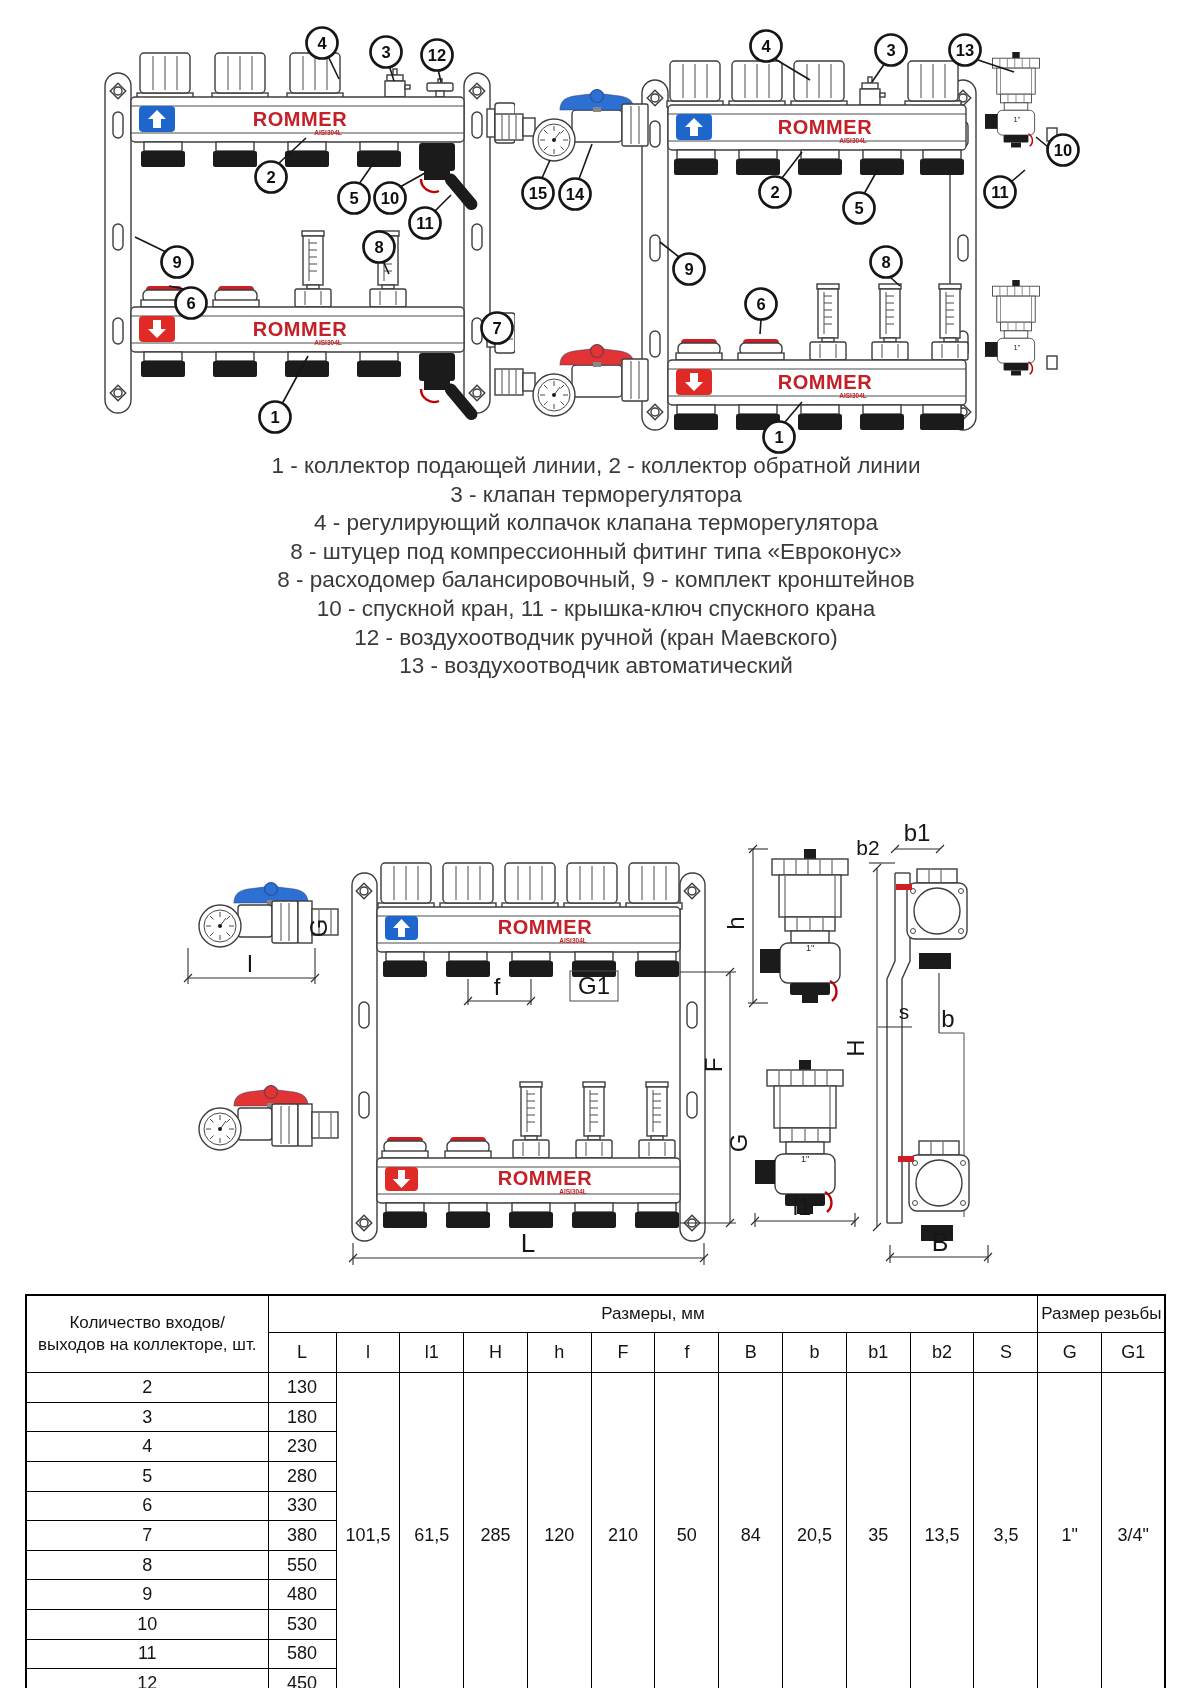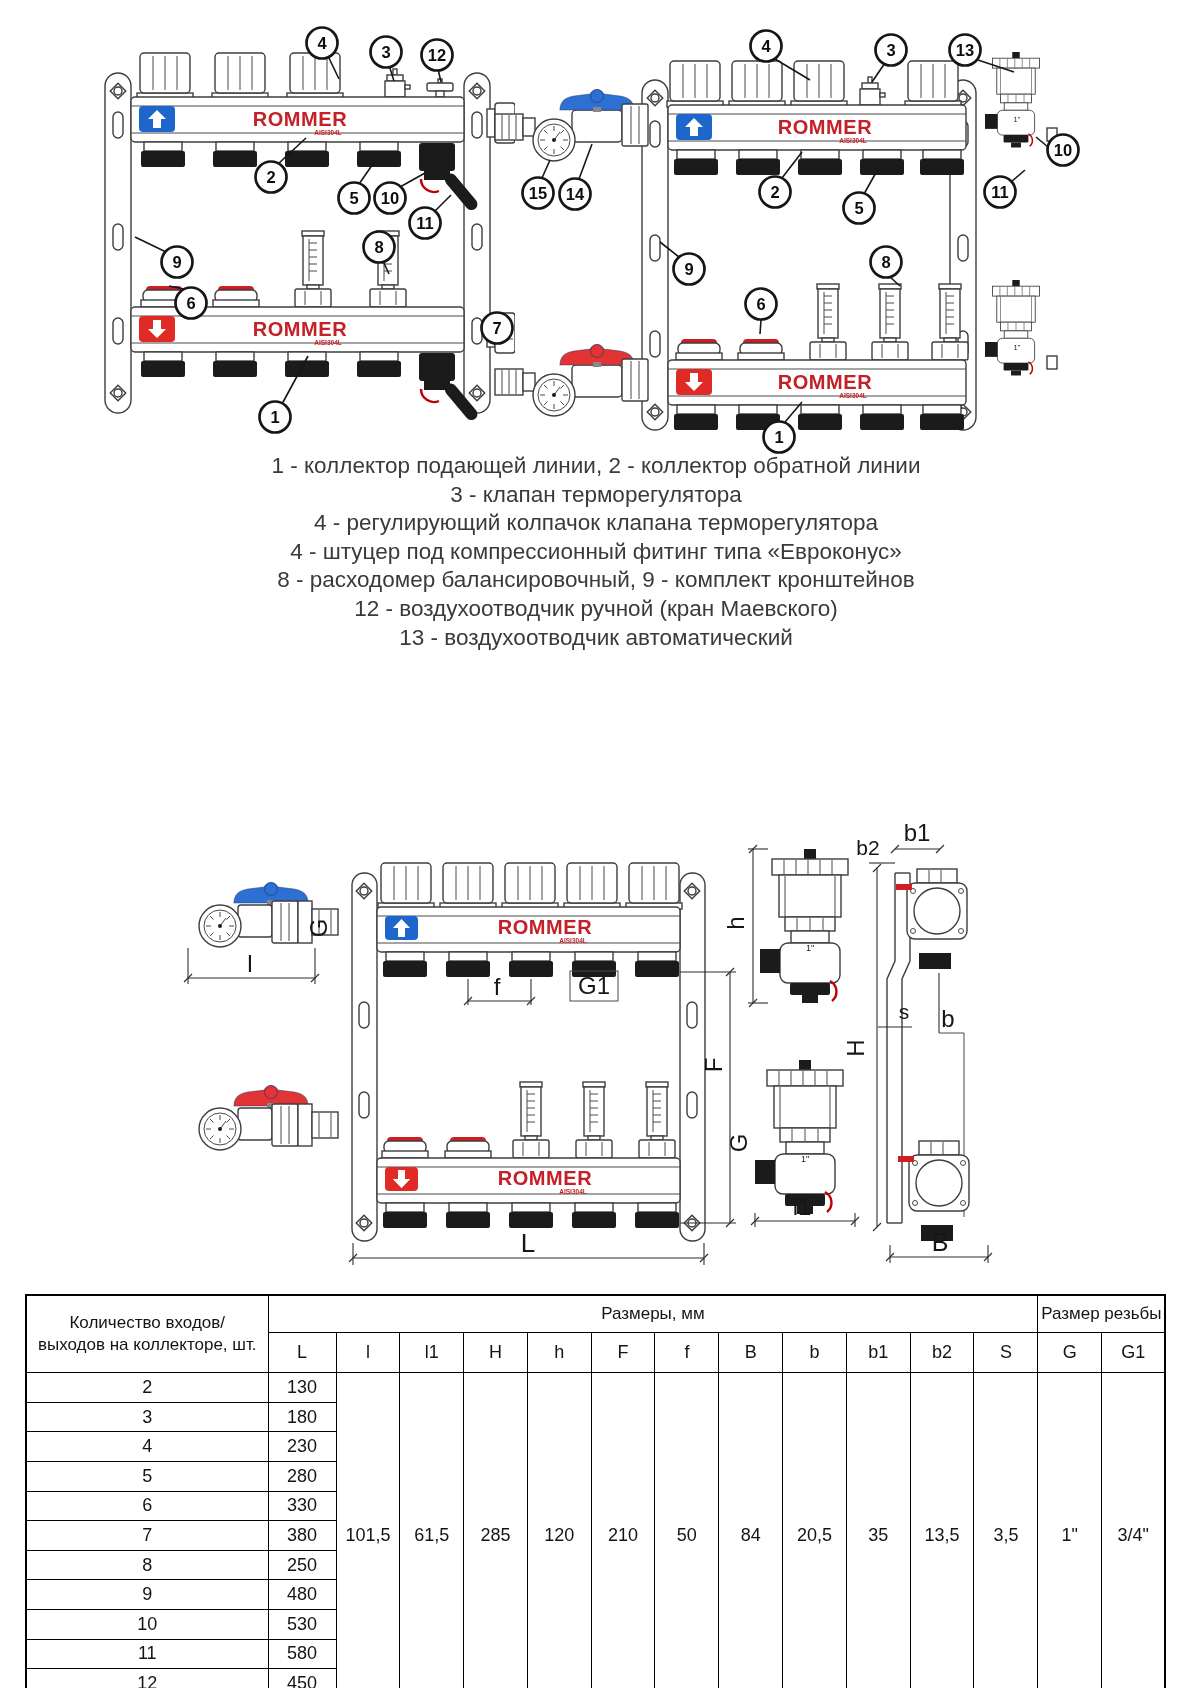--- a/index.html
+++ b/index.html
@@ -438,22 +438,23 @@
         <circle r="15.5"></circle>
         <text y="5.5">1</text>
       </g>
   </g>
 </svg>
 
 <div class="legend">
   <div>1 - коллектор подающей линии, 2 - коллектор обратной линии</div>
   <div>3 - клапан терморегулятора</div>
   <div>4 - регулирующий колпачок клапана терморегулятора</div>
-  <div>4 - штуцер под компрессионный фитинг типа «Евроконус»</div>
+  <div>8 - штуцер под компрессионный фитинг типа «Евроконус»</div>
   <div>8 - расходомер балансировочный, 9 - комплект кронштейнов</div>
+  <div>10 - спускной кран, 11 - крышка-ключ спускного крана</div>
   <div>12 - воздухоотводчик ручной (кран Маевского)</div>
   <div>13 - воздухоотводчик автоматический</div>
 </div>
 
 <svg class="abs" style="left:150px;top:765px" width="1030" height="525" viewBox="0 0 1030 525">
 
   <g>
     <use href="#sym-bvhandle" x="121" y="138" color="#2e6fd4"></use>
     <rect x="88" y="140" width="34" height="32" rx="3" class="lnw"></rect>
     <use href="#sym-union" x="122" y="136"></use>
@@ -675,21 +676,21 @@
   <tr class="dr">
         <td>6</td>
         <td>330</td>
       </tr>
   <tr class="dr">
         <td>7</td>
         <td>380</td>
       </tr>
   <tr class="dr">
         <td>8</td>
-        <td>250</td>
+        <td>550</td>
       </tr>
   <tr class="dr">
         <td>9</td>
         <td>480</td>
       </tr>
   <tr class="dr">
         <td>10</td>
         <td>530</td>
       </tr>
   <tr class="dr">

